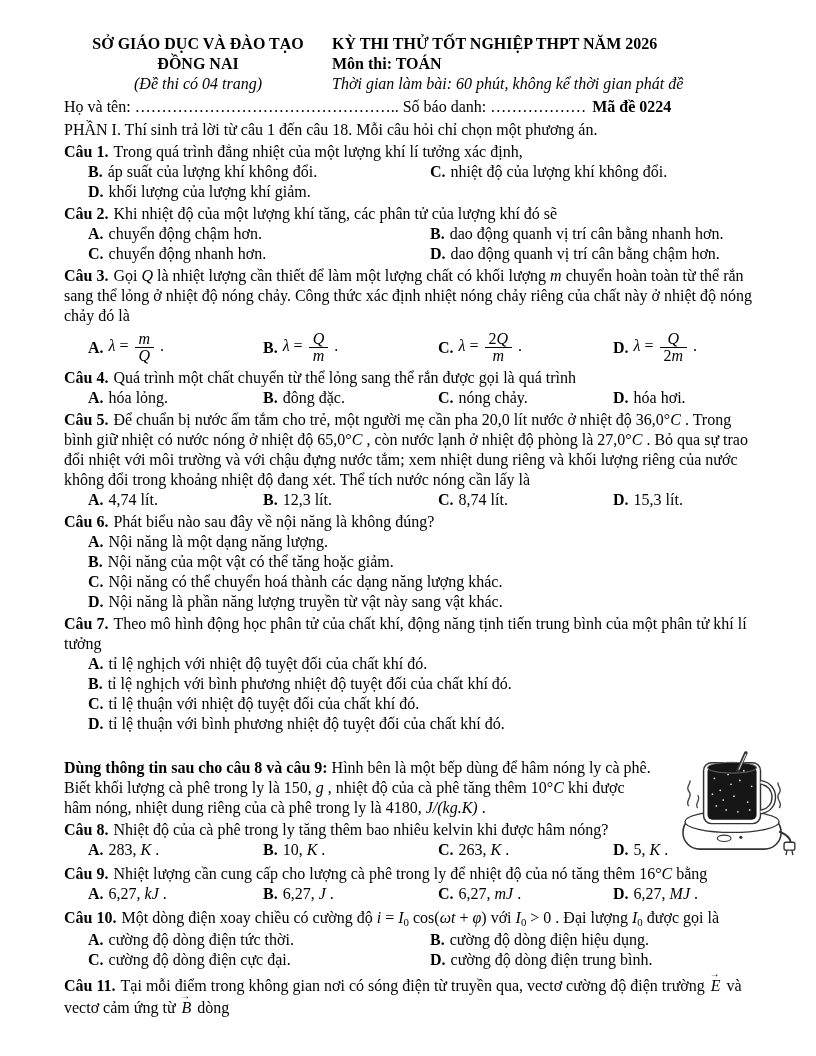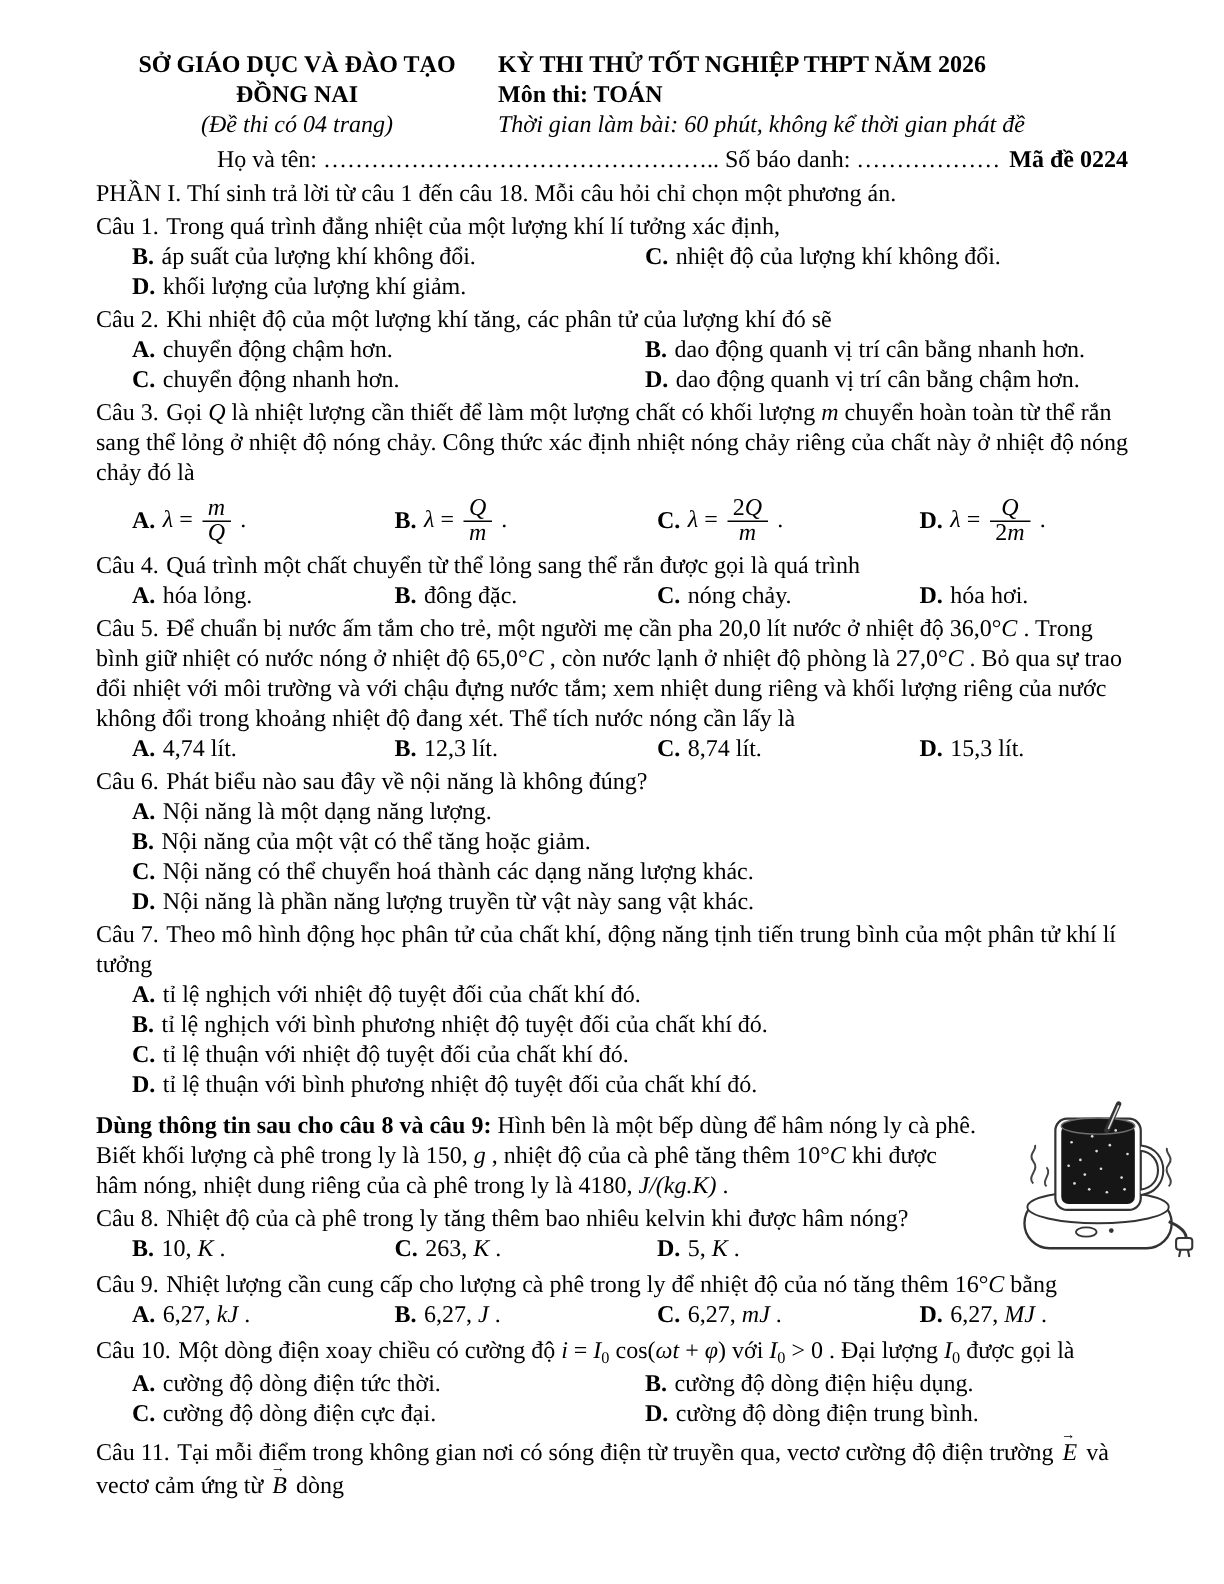--- a/index.html
+++ b/index.html
@@ -10,40 +10,40 @@
     font-size:16px;line-height:1.25;
     padding:34px 64px 0 64px;
     position:relative;overflow:hidden;
   }
   p{margin:0;}
   .header{display:flex;}
   .header-left{flex:0 0 268px;text-align:center;}
   .header-right{flex:1;text-align:left;}
   .hb{font-weight:bold;}
   .hi{font-style:italic;}
-  .cand-line{white-space:nowrap;margin-top:3px;text-align:right;}
+  .cand-line{white-space:nowrap;margin-top:3px;}
   .cand-line b{margin-left:6px;}
   .part-heading{font-weight:normal;margin-top:3px;}
   .question{margin-top:2px;}
-  .qlabel{font-weight:normal;margin-right:5px;}
+  .qlabel{font-weight:bold;margin-right:5px;}
   .opts{padding-left:24px;}
   .opts.two{display:grid;grid-template-columns:342px 1fr;}
   .opts.four{display:grid;grid-template-columns:175px 175px 175px 1fr;}
   .opt{white-space:normal;}
   .olabel{font-weight:bold;margin-right:5px;}
   .math-row{display:grid;grid-template-columns:175px 175px 175px 1fr;padding-left:24px;margin:4px 0 2px 0;}
   .math-opt{display:flex;align-items:center;}
   .frac{display:inline-block;text-align:center;vertical-align:middle;line-height:1.02;margin:1px 2px;}
   .fnum,.fden{display:block;padding:0 4px;}
   .fden{border-top:1px solid #000;}
   .s-i{font-style:italic;}
   .s-sub{font-size:0.68em;vertical-align:-0.32em;}
   .s-vec{font-style:italic;position:relative;display:inline-block;padding:2px 2px 0 2px;}
   .s-vec::before{content:"\2192";position:absolute;left:1px;top:-0.62em;font-size:0.6em;}
-  .info-block{position:relative;margin-top:7px;}
+  .info-block{position:relative;margin-top:24px;}
   .info-text{padding-right:100px;}
   .lead{font-weight:bold;}
   .coffee-svg{position:absolute;right:-48px;top:-7px;width:132px;height:106px;}
   .mt4{margin-top:4px;}
 </style>
 </head>
 <body>
 
 <div class="page">
 
@@ -191,20 +191,21 @@
       <path d="M93,32 c18,2 18,28 0,30" fill="none" stroke="#fff" stroke-width="2.2"></path>
 
       <line x1="78" y1="2" x2="70" y2="20" stroke="#333" stroke-width="3.6" stroke-linecap="round"></line>
       <line x1="78" y1="3" x2="71" y2="19" stroke="#dcdcdc" stroke-width="1.1"></line>
     </svg>
     <p class="info-text"><b class="lead">Dùng thông tin sau cho câu 8 và câu 9:</b><span><span> Hình bên là một bếp dùng để hâm nóng ly cà phê. Biết khối lượng cà phê trong ly là 150, </span><span class="s-i">g</span><span> , nhiệt độ của cà phê tăng thêm 10°</span><span class="s-i">C</span><span> khi được hâm nóng, nhiệt dung riêng của cà phê trong ly là 4180, </span><span class="s-i">J/(kg.K)</span><span> .</span></span></p>
 
     <div class="question">
       <p><b class="qlabel">Câu 8.</b><span>Nhiệt độ của cà phê trong ly tăng thêm bao nhiêu kelvin khi được hâm nóng?</span></p>
       <div class="opts four">
+        <div class="opt"><b class="olabel">A.</b><span><span>283, </span><span class="s-i">K</span><span> .</span></span></div>
         <div class="opt"><b class="olabel">B.</b><span><span>10, </span><span class="s-i">K</span><span> .</span></span></div>
         <div class="opt"><b class="olabel">C.</b><span><span>263, </span><span class="s-i">K</span><span> .</span></span></div>
         <div class="opt"><b class="olabel">D.</b><span><span>5, </span><span class="s-i">K</span><span> .</span></span></div>
       </div>
     </div>
   </div>
 
   <div class="question mt4">
     <p><b class="qlabel">Câu 9.</b><span><span>Nhiệt lượng cần cung cấp cho lượng cà phê trong ly để nhiệt độ của nó tăng thêm 16°</span><span class="s-i">C</span><span> bằng</span></span></p>
     <div class="opts four">

